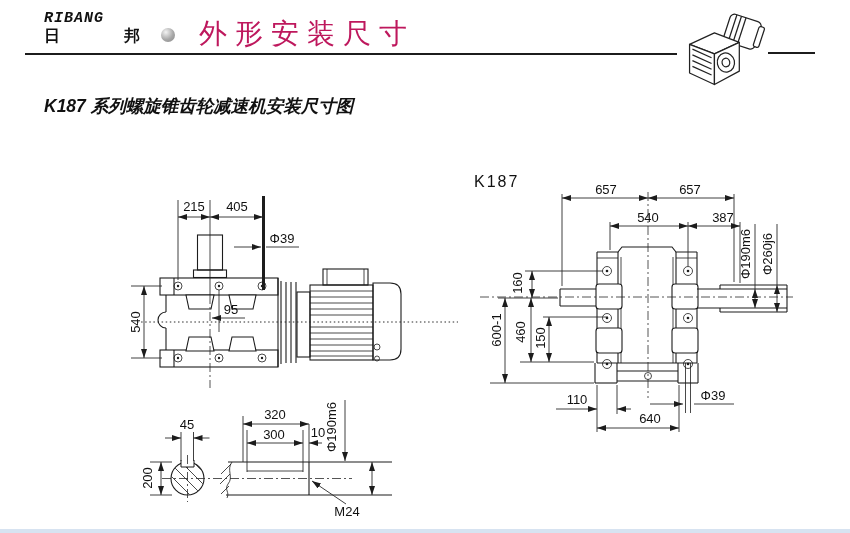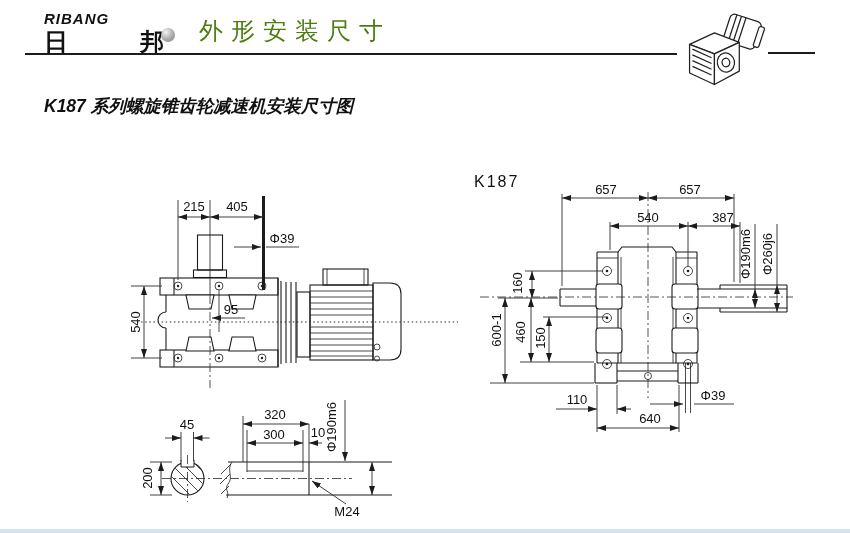--- a/index.html
+++ b/index.html
@@ -1,24 +1,24 @@
 <!DOCTYPE html>
 <html><head>
 <meta charset="utf-8">
 <style>
   html,body{margin:0;padding:0}
   body{width:850px;height:533px;position:relative;background:#ffffff;overflow:hidden;
        font-family:"Liberation Sans","DejaVu Sans",sans-serif;color:#111}
   .abs{position:absolute}
-  #logo-en{left:44px;top:10px;font-family:Liberation Sans, sans-serif;
+  #logo-en{left:44px;top:10px;font-family:Liberation Mono, monospace;
            font-style:italic;font-weight:700;font-size:15px;letter-spacing:1px}
-  #logo-cn{left:44px;top:26px;font-weight:700;font-size:24px;letter-spacing:24px;white-space:nowrap}
+  #logo-cn{left:44px;top:26px;font-weight:700;font-size:16px;letter-spacing:24px;white-space:nowrap}
   #bullet{left:161px;top:28px;width:14px;height:14px;border-radius:50%;
           background:radial-gradient(circle at 35% 30%,#f3f3f3,#a8a8a8 55%,#878787)}
-  #page-title{left:199px;top:15px;font-size:24px;font-weight:500;letter-spacing:8px;color:#4d7c0f;white-space:nowrap}
+  #page-title{left:199px;top:15px;font-size:28px;font-weight:500;letter-spacing:8px;color:#be185d;white-space:nowrap}
   #rule{left:25px;top:53px;width:652px;height:2px;background:#1c1c1c}
   #rule-r{left:768px;top:52px;width:47px;height:2px;background:#1c1c1c}
   #subtitle{left:44px;top:94px;font-style:italic;font-weight:700;font-size:17.5px;white-space:nowrap}
   #strip{left:0;bottom:0;width:850px;height:4px;background:#d7e3f1}
   #gm-icon{left:676px;top:8px}
   svg text{font-family:"Liberation Sans","DejaVu Sans",sans-serif;font-size:13px;fill:#111;text-anchor:middle}
   .o{stroke:#1c1c1c;stroke-width:1.1;fill:none}
   .t{stroke:#1c1c1c;stroke-width:0.8;fill:none}
   .d{stroke:#2a2a2a;stroke-width:0.9;fill:none}
   .cl{stroke:#2a2a2a;stroke-width:0.8;fill:none;stroke-dasharray:9 3 2 3}

